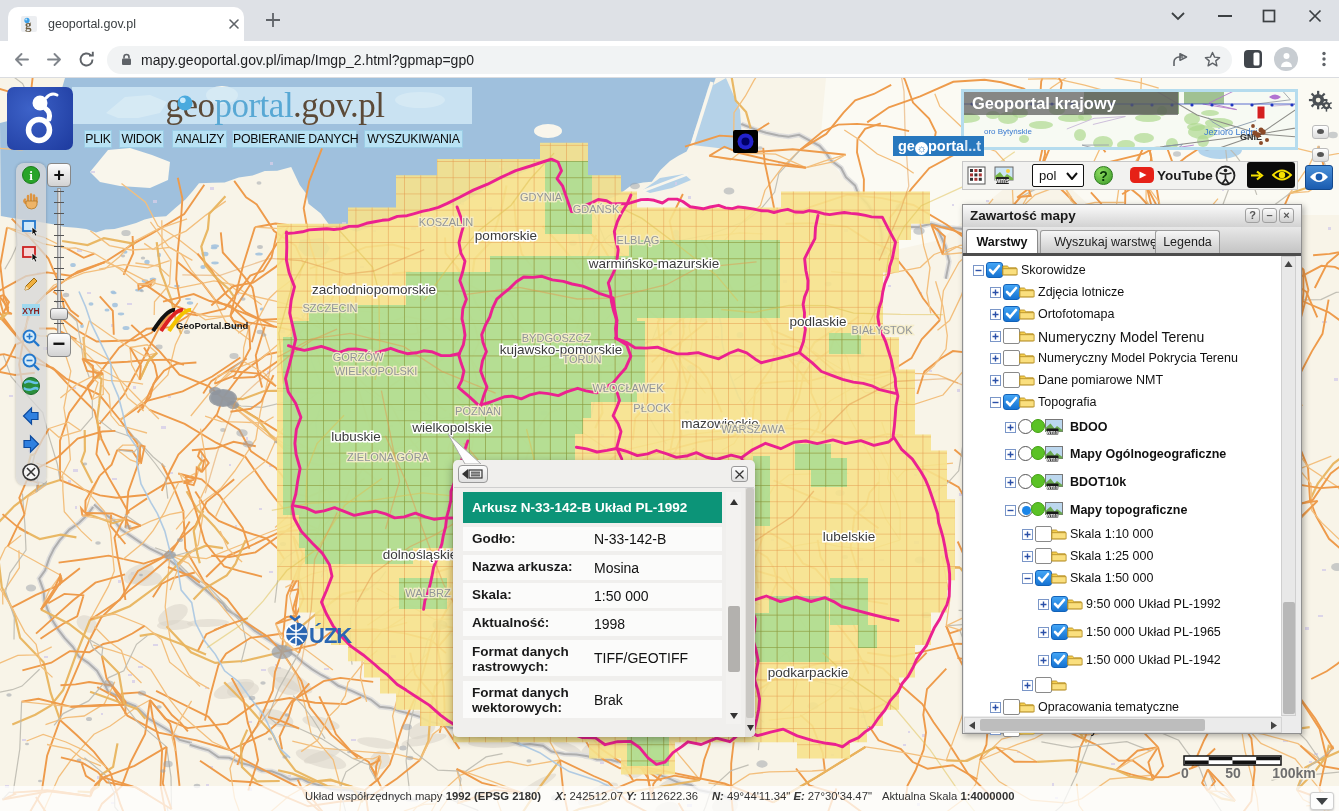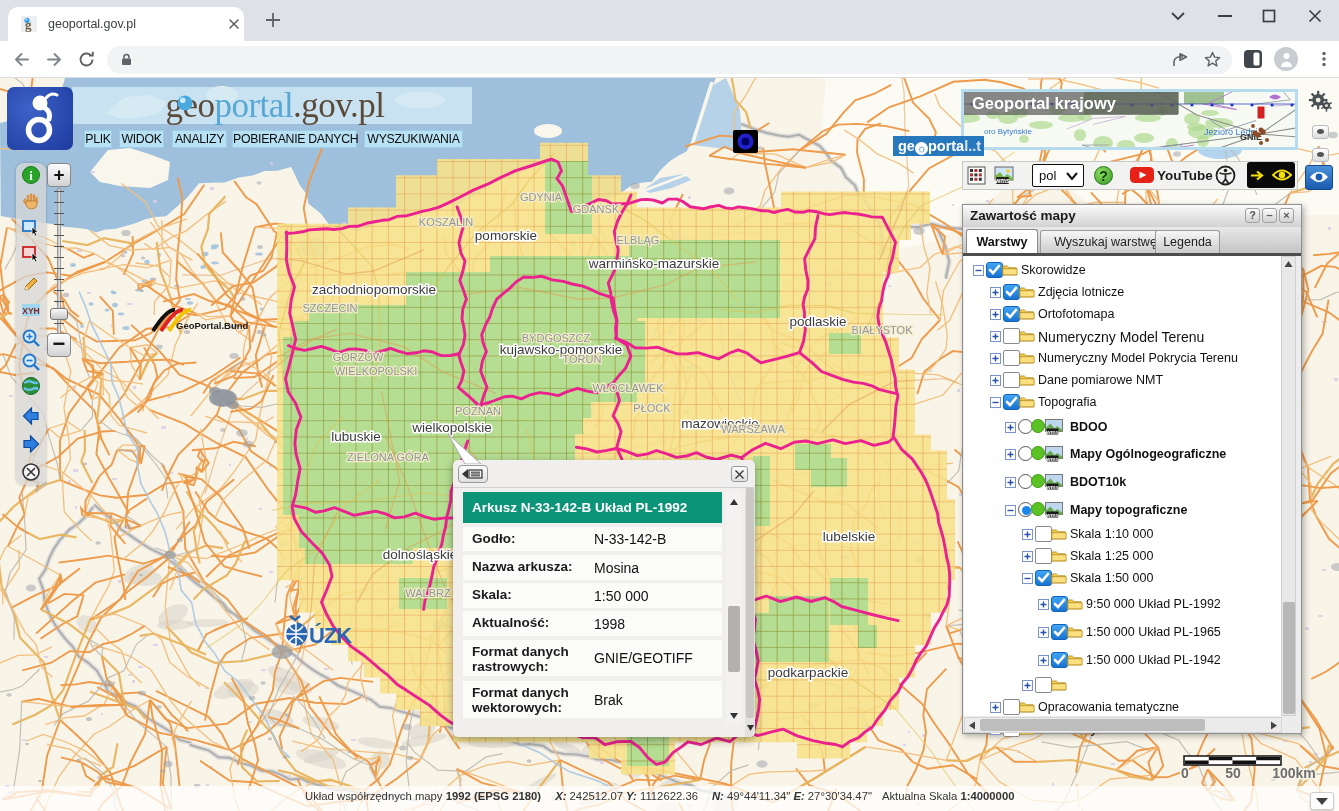--- a/index.html
+++ b/index.html
@@ -51,20 +51,21 @@
     </svg>
 <svg class="abs" style="left:77px;top:9px" width="19" height="19" viewBox="0 0 19 19">
       <path d="M15.5 9.5a6 6 0 1 1-1.8-4.3" fill="none" stroke="#5f6368" stroke-width="1.9"></path>
       <path d="M15.8 1.8V5.5H12" fill="none" stroke="#5f6368" stroke-width="1.9"></path>
     </svg>
 <div id="pill">
       <svg class="abs" style="left:13px;top:7px" width="13" height="13" viewBox="0 0 13 13">
         <rect x="2" y="5.5" width="9" height="6.5" rx="1" fill="#5f6368"></rect>
         <path d="M4 5.5V4a2.5 2.5 0 0 1 5 0v1.5" fill="none" stroke="#5f6368" stroke-width="1.6"></path>
       </svg>
+      <div id="url">mapy.geoportal.gov.pl/imap/Imgp_2.html?gpmap=gp0</div>
       <svg class="abs" style="left:1065px;top:6px" width="17" height="15" viewBox="0 0 17 15">
         <path d="M2 14 v-4 a5 5 0 0 1 5-5 h4" fill="none" stroke="#5f6368" stroke-width="1.6"></path>
         <path d="M8 1.8 L14.5 5 L8 8.2Z" fill="none" stroke="#5f6368" stroke-width="1.6" stroke-linejoin="round"></path>
       </svg>
       <svg class="abs" style="left:1097px;top:5px" width="17" height="17" viewBox="0 0 17 17">
         <path d="M8.5 1.5l2.1 4.6 5 .5-3.8 3.3 1.1 4.9-4.4-2.6-4.4 2.6 1.1-4.9L1.4 6.6l5-.5z" fill="none" stroke="#5f6368" stroke-width="1.4" stroke-linejoin="round"></path>
       </svg>
     </div>
 <svg class="abs" style="left:1243px;top:8px" width="20" height="20" viewBox="0 0 20 20">
       <rect x="1" y="1" width="18" height="18" rx="4" fill="#41464c"></rect>
@@ -1952,21 +1953,21 @@
 <div class="abs" style="left:472px;top:481px;width:120px;font-size:13.5px;font-weight:bold;color:#1a1a1a;line-height:15px">Nazwa arkusza:</div>
 <div class="abs" style="left:594px;top:482px;font-size:14px;color:#111">Mosina</div>
 <div class="abs" style="left:463px;top:505px;width:259px;height:25px;background:#fbfbfa"></div>
 <div class="abs" style="left:472px;top:509px;width:120px;font-size:13.5px;font-weight:bold;color:#1a1a1a;line-height:15px">Skala:</div>
 <div class="abs" style="left:594px;top:510px;font-size:14px;color:#111">1:50 000</div>
 <div class="abs" style="left:463px;top:533px;width:259px;height:25px;background:#fbfbfa"></div>
 <div class="abs" style="left:472px;top:537px;width:120px;font-size:13.5px;font-weight:bold;color:#1a1a1a;line-height:15px">Aktualność:</div>
 <div class="abs" style="left:594px;top:538px;font-size:14px;color:#111">1998</div>
 <div class="abs" style="left:463px;top:562px;width:259px;height:36px;background:#fbfbfa"></div>
 <div class="abs" style="left:472px;top:566px;width:120px;font-size:13.5px;font-weight:bold;color:#1a1a1a;line-height:15px">Format danych<br>rastrowych:</div>
-<div class="abs" style="left:594px;top:572px;font-size:14px;color:#111">GNIE/GEOTIFF</div>
+<div class="abs" style="left:594px;top:572px;font-size:14px;color:#111">TIFF/GEOTIFF</div>
 <div class="abs" style="left:463px;top:603px;width:259px;height:37px;background:#fbfbfa"></div>
 <div class="abs" style="left:472px;top:607px;width:120px;font-size:13.5px;font-weight:bold;color:#1a1a1a;line-height:15px">Format danych<br>wektorowych:</div>
 <div class="abs" style="left:594px;top:614px;font-size:14px;color:#111">Brak</div>
 <div class="abs" style="left:726px;top:414px;width:15px;height:232px;background:#f3f2f0"></div>
 <svg class="abs" style="left:730px;top:420px" width="8" height="8" viewBox="0 0 8 8">
       <path d="M0 7 L4 1 L8 7Z" fill="#333"></path>
     </svg>
 <svg class="abs" style="left:730px;top:634px" width="8" height="8" viewBox="0 0 8 8">
       <path d="M0 1 L4 7 L8 1Z" fill="#333"></path>
     </svg>

